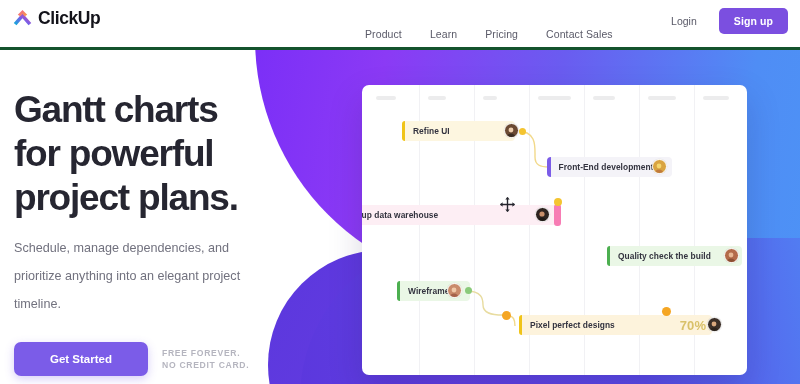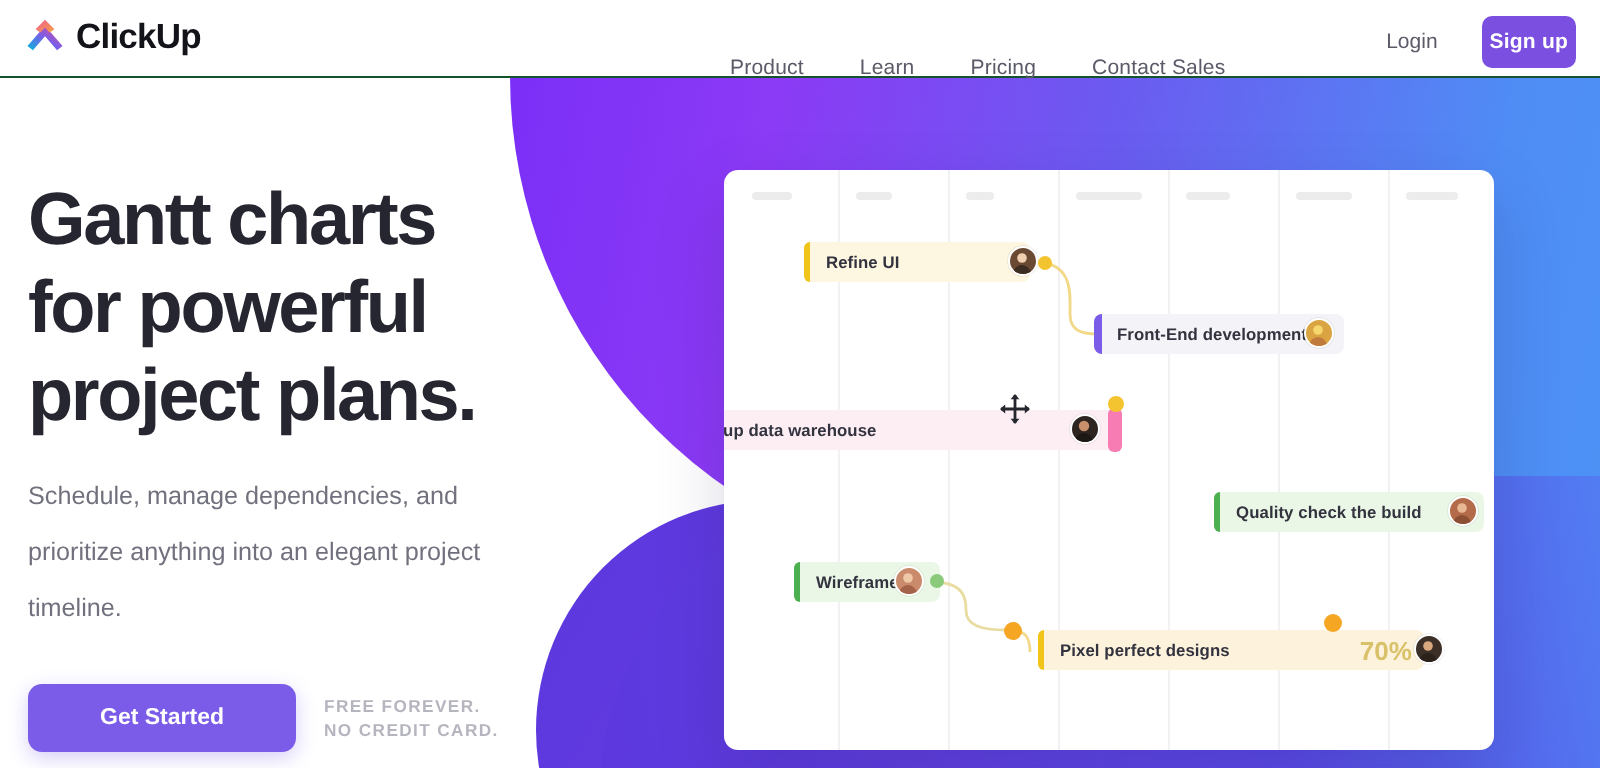--- a/index.html
+++ b/index.html
@@ -6,39 +6,39 @@
   html, body {
     width: 800px; height: 384px;
     overflow: hidden;
     background: #ffffff;
     font-family: "Liberation Sans", sans-serif;
   }
   #page { position: relative; width: 800px; height: 384px; overflow: hidden; background:#fff; }
 
   
   #header {
-    position: absolute; top: 0; left: 0; width: 800px; height: 39px;
+    position: absolute; top: 0; left: 0; width: 800px; height: 50px;
     background: #ffffff; z-index: 40;
-    border-bottom: 1px solid #14532d;
+    border-bottom: 3px solid #14532d;
   }
   #logo { position: absolute; left: 12px; top: 8px; display: flex; align-items: center; gap: 5px; }
   #logo .mark { width: 21px; height: 21px; position: relative; }
   #logo .mark svg { display:block; }
   #logo .word { font-size: 17.5px; font-weight: 700; color: #13131a; letter-spacing: -0.4px; }
 
   #nav { position: absolute; left: 365px; top: 28px; display: flex; gap: 28px; }
   #nav .nav-link {
     font-size: 10.5px; color: #5a5a68; font-weight: 500;
     letter-spacing: .1px; cursor: pointer; white-space: nowrap;
   }
   #right-nav { position: absolute; right: 12px; top: 8px; display:flex; align-items:center; gap: 22px; }
   #right-nav .login { font-size: 10.5px; color: #5a5a68; font-weight: 500; cursor:pointer; }
   #signup {
     background: #7b4fe0; color: #fff; font-size: 10.5px; font-weight: 700;
-    border: none; border-radius: 5px; padding: 7px 4px; cursor: pointer;
+    border: none; border-radius: 5px; padding: 7px 15px; cursor: pointer;
     letter-spacing: .1px;
   }
 
   
   #blob-top {
     position: absolute; z-index: 1;
     left: 255px; top: 38px; width: 700px; height: 250px;
     border-radius: 0 0 0 260px;
     background: linear-gradient(100deg, #7b2ff7 0%, #8b3af5 18%, #6a5cf0 42%, #4f8df5 68%, #4a9bf7 100%);
   }

